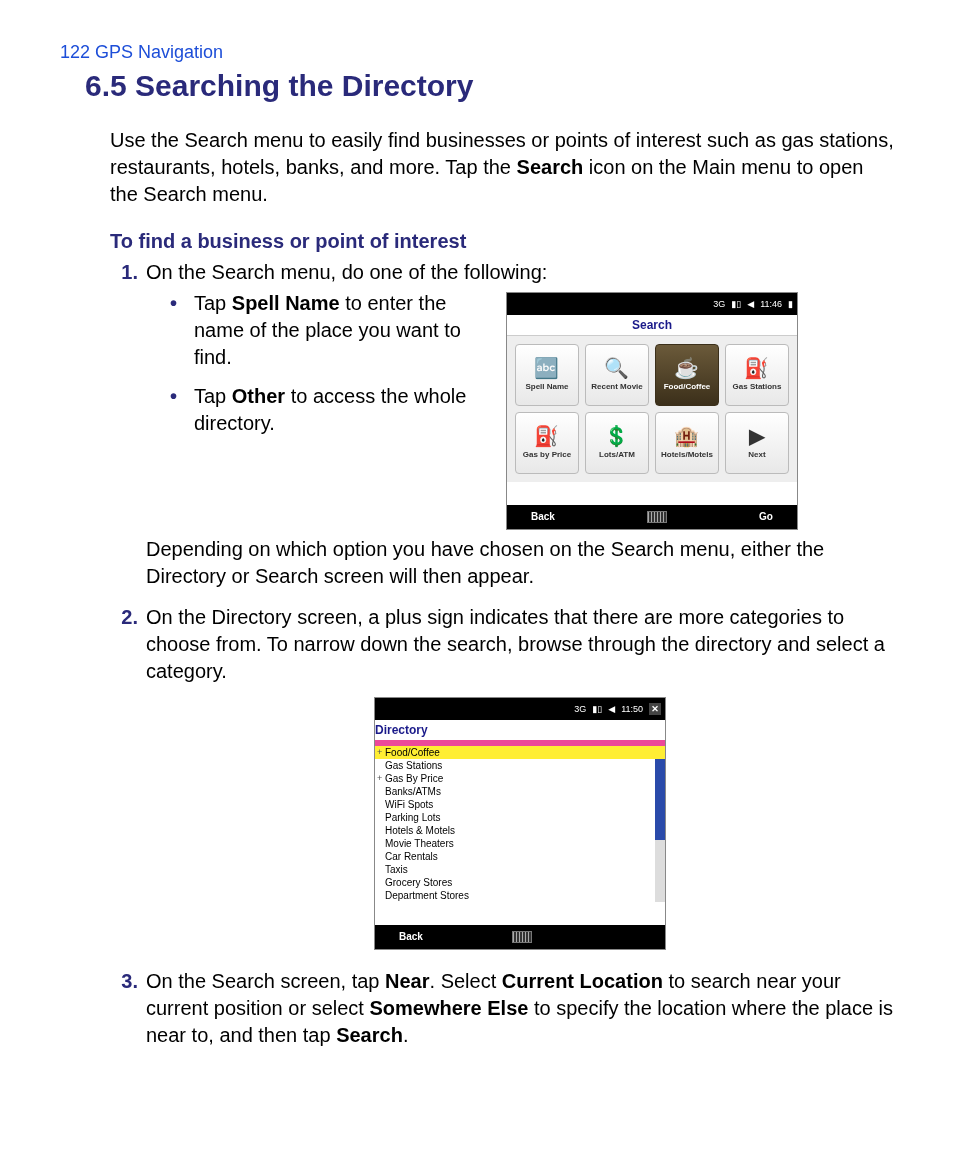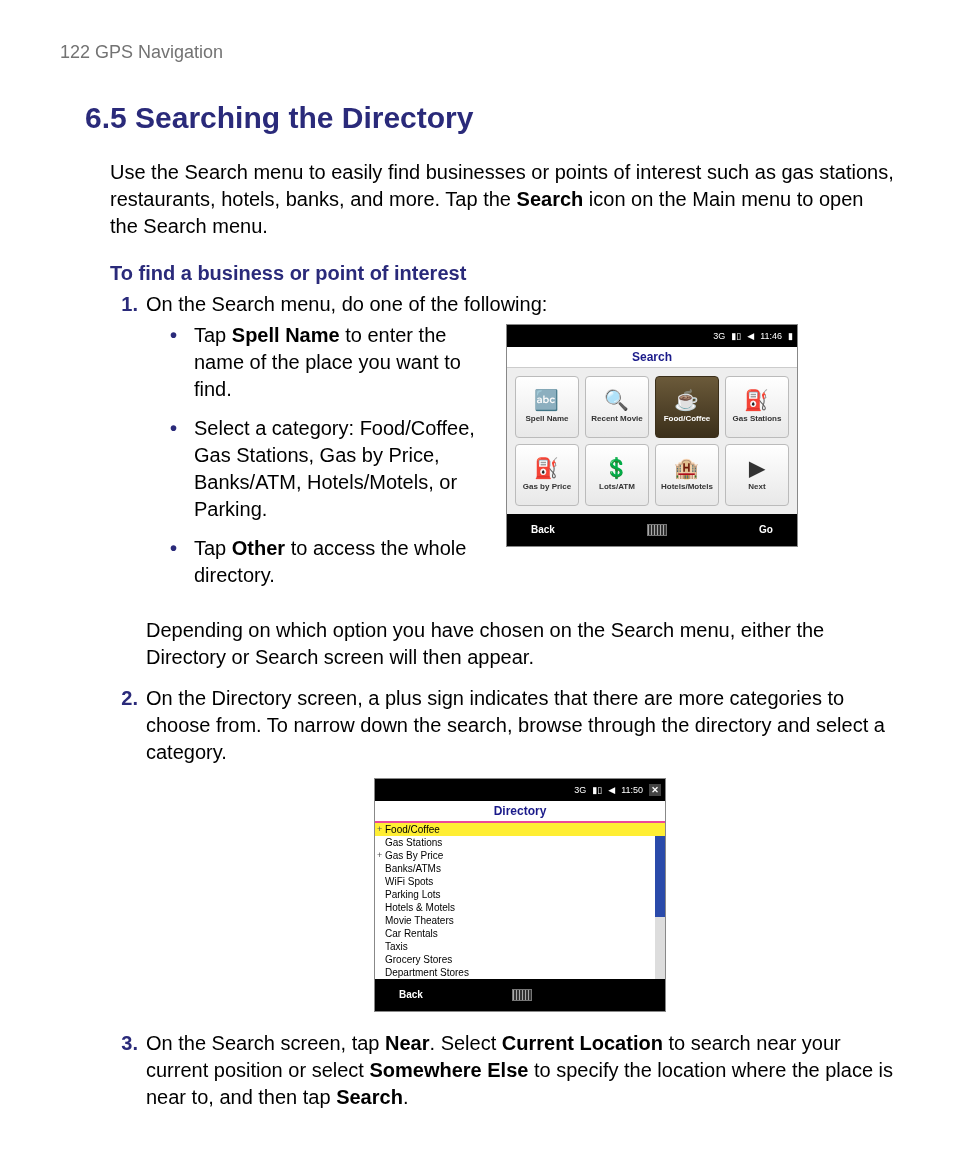--- a/index.html
+++ b/index.html
@@ -6,23 +6,23 @@
     font-family: "Myriad Pro", "Segoe UI", Arial, sans-serif;
     margin: 0;
     padding: 40px 60px;
     width: 954px;
     box-sizing: border-box;
     color: #000;
     font-size: 20px;
     line-height: 1.35;
   }
   .page-header {
-    color: #737373;
+    color: #1d4ed8;
     font-size: 18px;
-    margin-bottom: 34px;
+    margin-bottom: 2px;
   }
   h1.section-title {
     color: #2a2a7a;
     font-size: 30px;
     font-weight: bold;
     margin: 0 0 18px 25px;
   }
   .body-indent {
     margin-left: 50px;
   }
@@ -138,47 +138,48 @@
     font-size: 20px;
     line-height: 1;
     margin-bottom: 4px;
   }
   .bottom-bar {
     background: #000;
     color: #fff;
     display: flex;
     justify-content: space-between;
     align-items: center;
-    height: 32px;
+    height: 24px;
     font-size: 10px;
     font-weight: bold;
     padding: 0 24px;
+    margin-top: 23px;
   }
   .bottom-bar .kb {
     width: 18px;
     height: 10px;
     background: repeating-linear-gradient(90deg, #aaa 0 1px, #333 1px 3px);
     border: 1px solid #777;
   }
   
   .device2 {
     border: 1px solid #888;
     background: #fff;
     width: 290px;
     font-family: Tahoma, Arial, sans-serif;
     margin: 12px auto 0;
   }
   .dir-title {
     background: #fff;
     color: #1a1a8a;
     font-weight: bold;
     font-size: 12px;
-    text-align: center;
+    text-align: left;
     padding: 2px 0;
-    border-bottom: 2px solid #ec4899;
+    border-bottom: 6px solid #ec4899;
   }
   .dir-list {
     font-size: 10px;
     line-height: 13px;
     position: relative;
     background: #fff;
   }
   .dir-item {
     padding: 0 4px 0 10px;
     color: #000;
@@ -241,21 +242,20 @@
   <ol class="steps">
     <li>
       <span class="num">1.</span>
       <div>On the Search menu, do one of the following:</div>
 
       <div class="row-with-fig">
         <ul class="bullets">
           <li>
             <span>Tap </span><b>Spell Name</b><span> to enter the name of the place you want to find.</span>
           </li>
-          <li>Select a category: Food/Coffee, Gas Stations, Gas by Price, Banks/ATM, Hotels/Motels, or Parking.</li>
           <li>
             <span>Tap </span><b>Other</b><span> to access the whole directory.</span>
           </li>
         </ul>
 
         <div class="device">
           <div class="status-bar">
             <span class="ico">3G</span>
             <span class="ico">▮▯</span>
             <span class="ico">◀</span>

